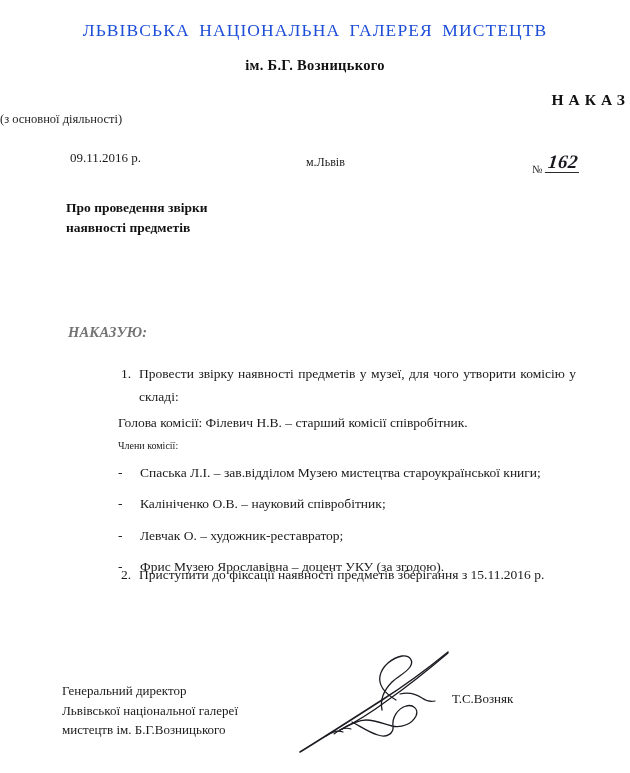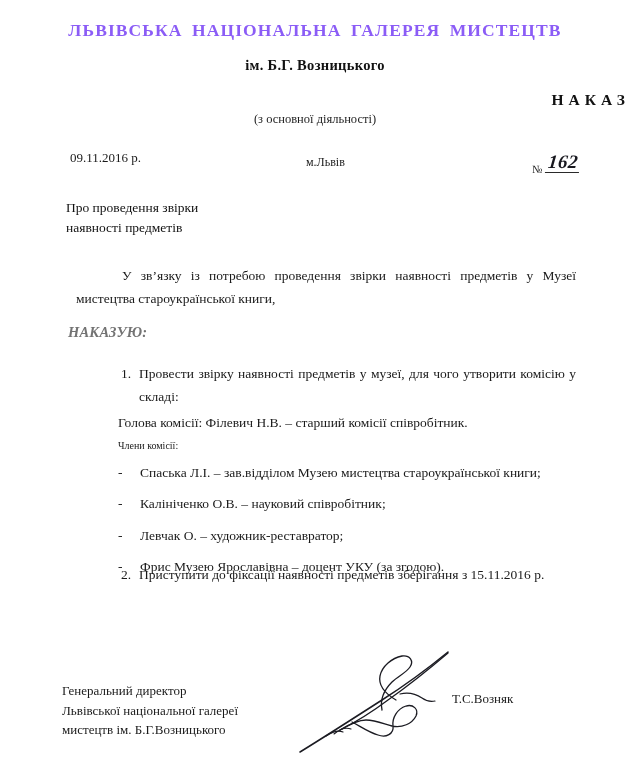--- a/index.html
+++ b/index.html
@@ -22,24 +22,24 @@
   }
 
   
   .org-title {
     position: absolute;
     top: 20px;
     left: 0;
     width: 630px;
     text-align: center;
     font-size: 17.5px;
-    font-weight: bold;
+    font-weight: normal;
     letter-spacing: 1.1px;
     word-spacing: 4px;
-    color: #8b5cf6;
+    color: #1d4ed8;
   }
   .org-sub {
     position: absolute;
     top: 57px;
     left: 0;
     width: 630px;
     text-align: center;
     font-size: 14.5px;
     font-weight: bold;
     letter-spacing: 0.3px;
@@ -54,21 +54,21 @@
     font-size: 15.5px;
     font-weight: bold;
     letter-spacing: 5px;
     color: #121212;
   }
   .doc-type-sub {
     position: absolute;
     top: 112px;
     left: 0;
     width: 630px;
-    text-align: center;
+    text-align: left;
     font-size: 12.5px;
     color: #1e1e1e;
   }
 
   
   .meta-date {
     position: absolute;
     top: 150px;
     left: 70px;
     font-size: 13px;
@@ -106,21 +106,21 @@
     color: #18181f;
   }
 
   
   .subject {
     position: absolute;
     top: 198px;
     left: 66px;
     width: 300px;
     font-size: 13.5px;
-    font-weight: normal;
+    font-weight: bold;
     line-height: 1.45;
     color: #121212;
   }
 
   
   .body-par {
     position: absolute;
     top: 264px;
     left: 76px;
     width: 500px;
@@ -247,21 +247,20 @@
   <div class="meta-number">
     <span class="num-sign">№</span>
     <span class="num-value">162</span>
   </div>
 
   <div class="subject">
     <div>Про проведення звірки</div>
     <div>наявності предметів</div>
   </div>
 
-  <div class="body-par">У зв’язку із потребою проведення звірки наявності предметів у Музеї мистецтва староукраїнської книги,</div>
 
   <div class="order-head">НАКАЗУЮ:</div>
 
   <div class="num-item item-1">
     <span class="marker">1.</span>
     <span>Провести звірку наявності предметів у музеї, для чого утворити комісію у складі:</span>
   </div>
 
   <div class="chair">Голова комісії: Філевич Н.В. – старший комісії співробітник.</div>
 

